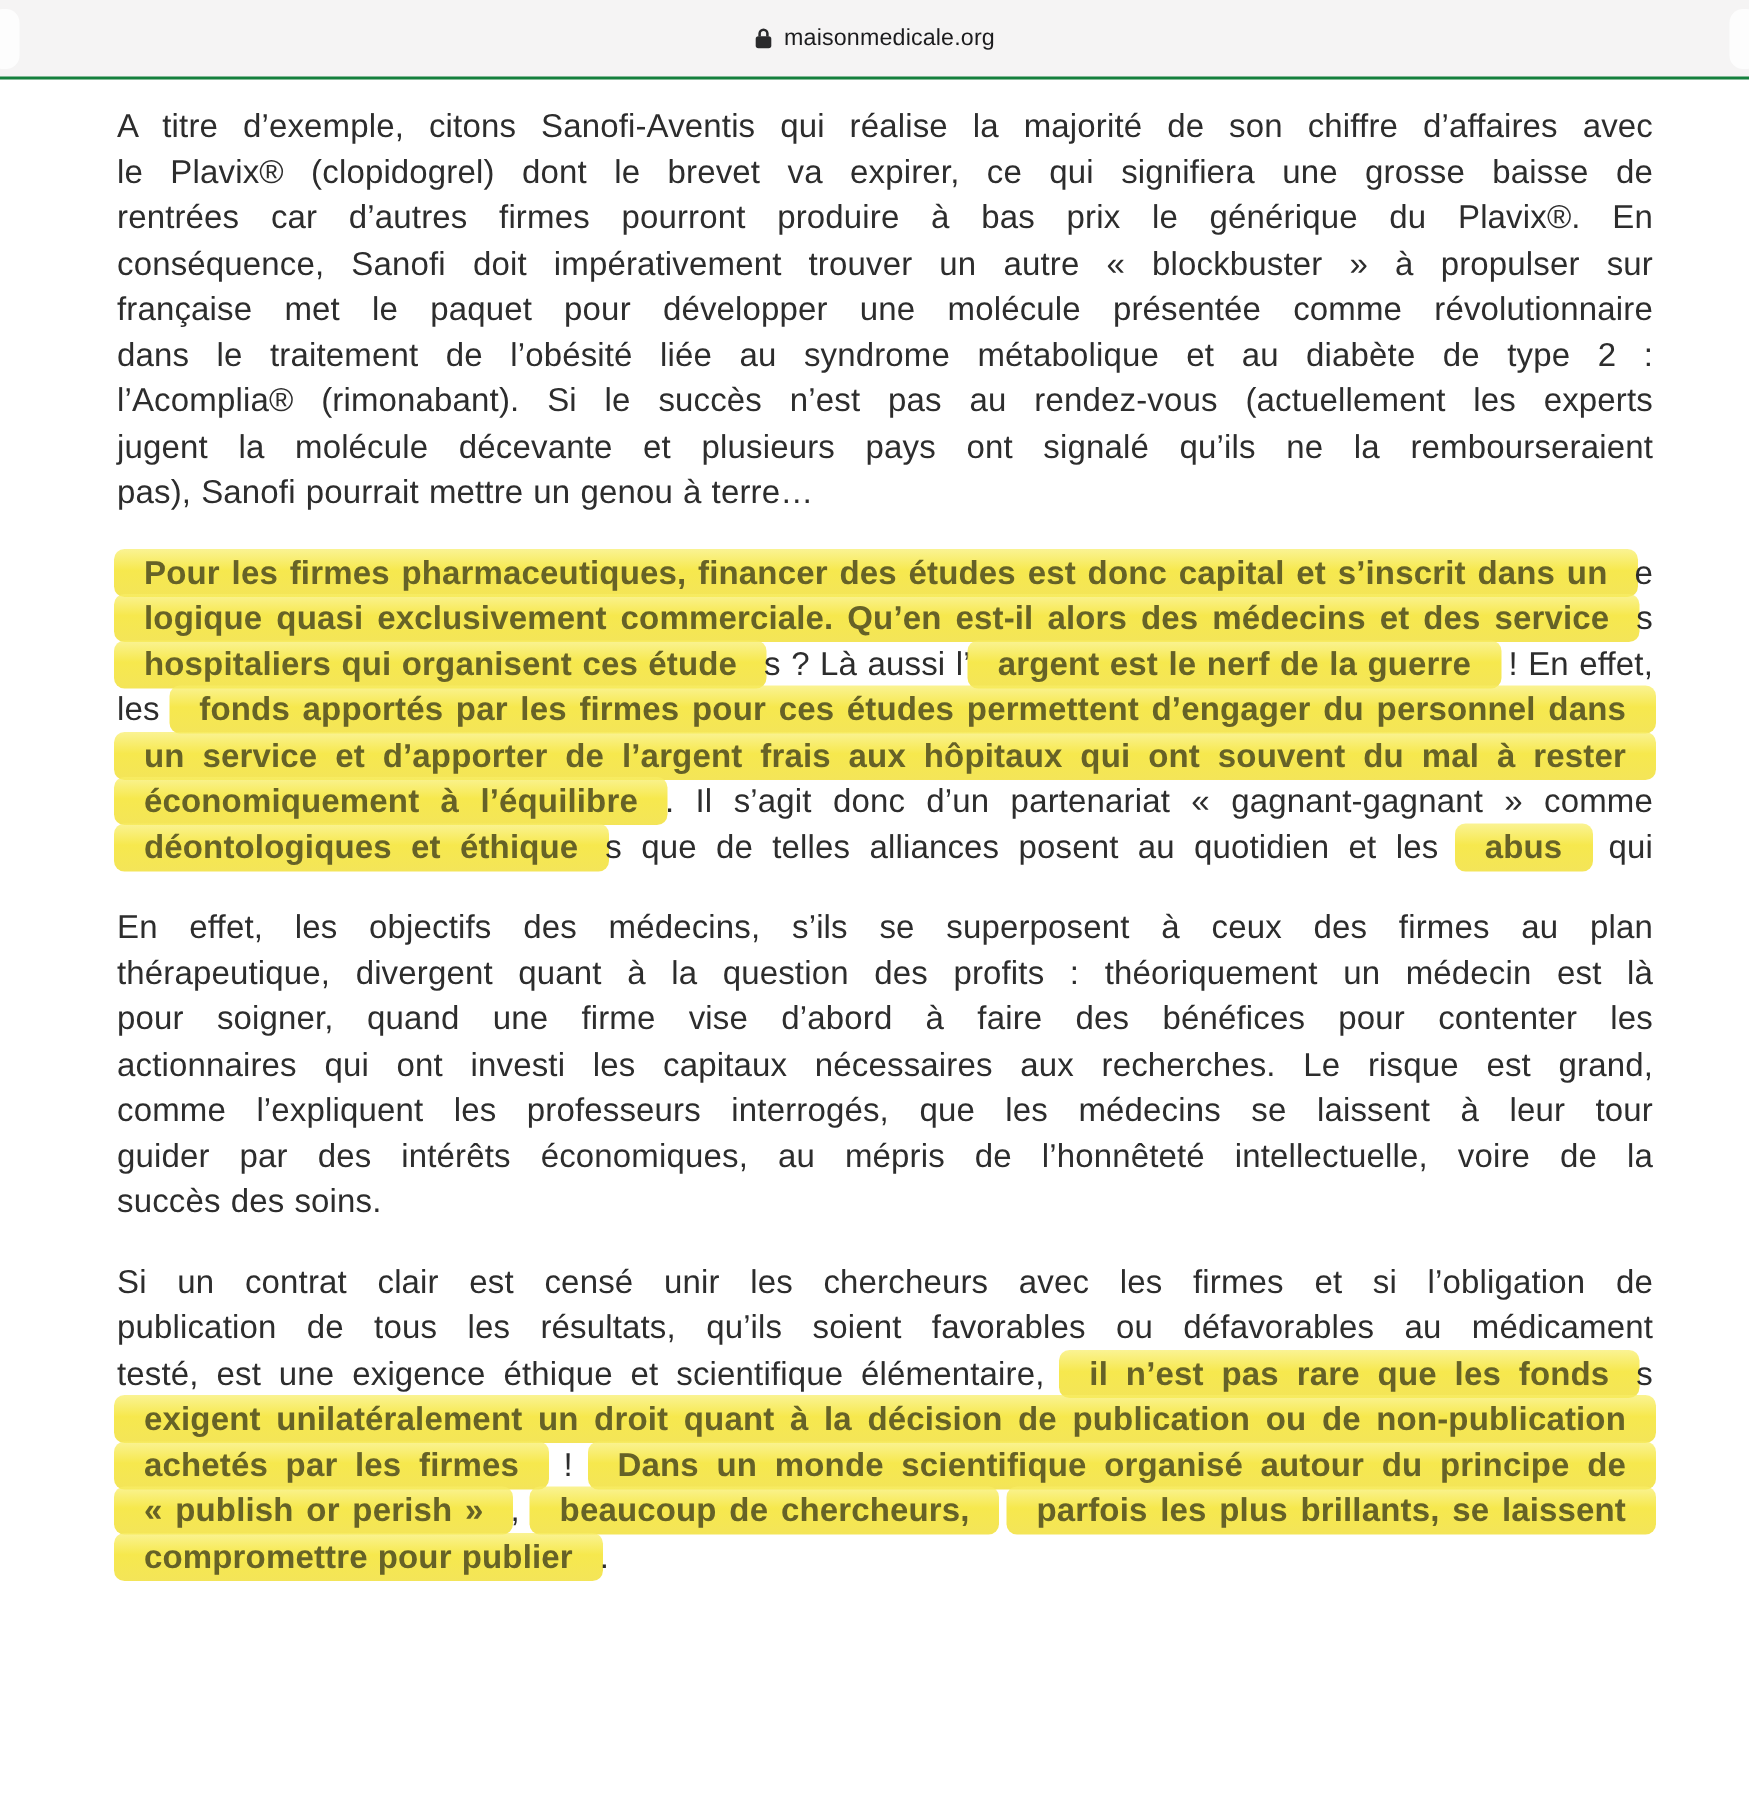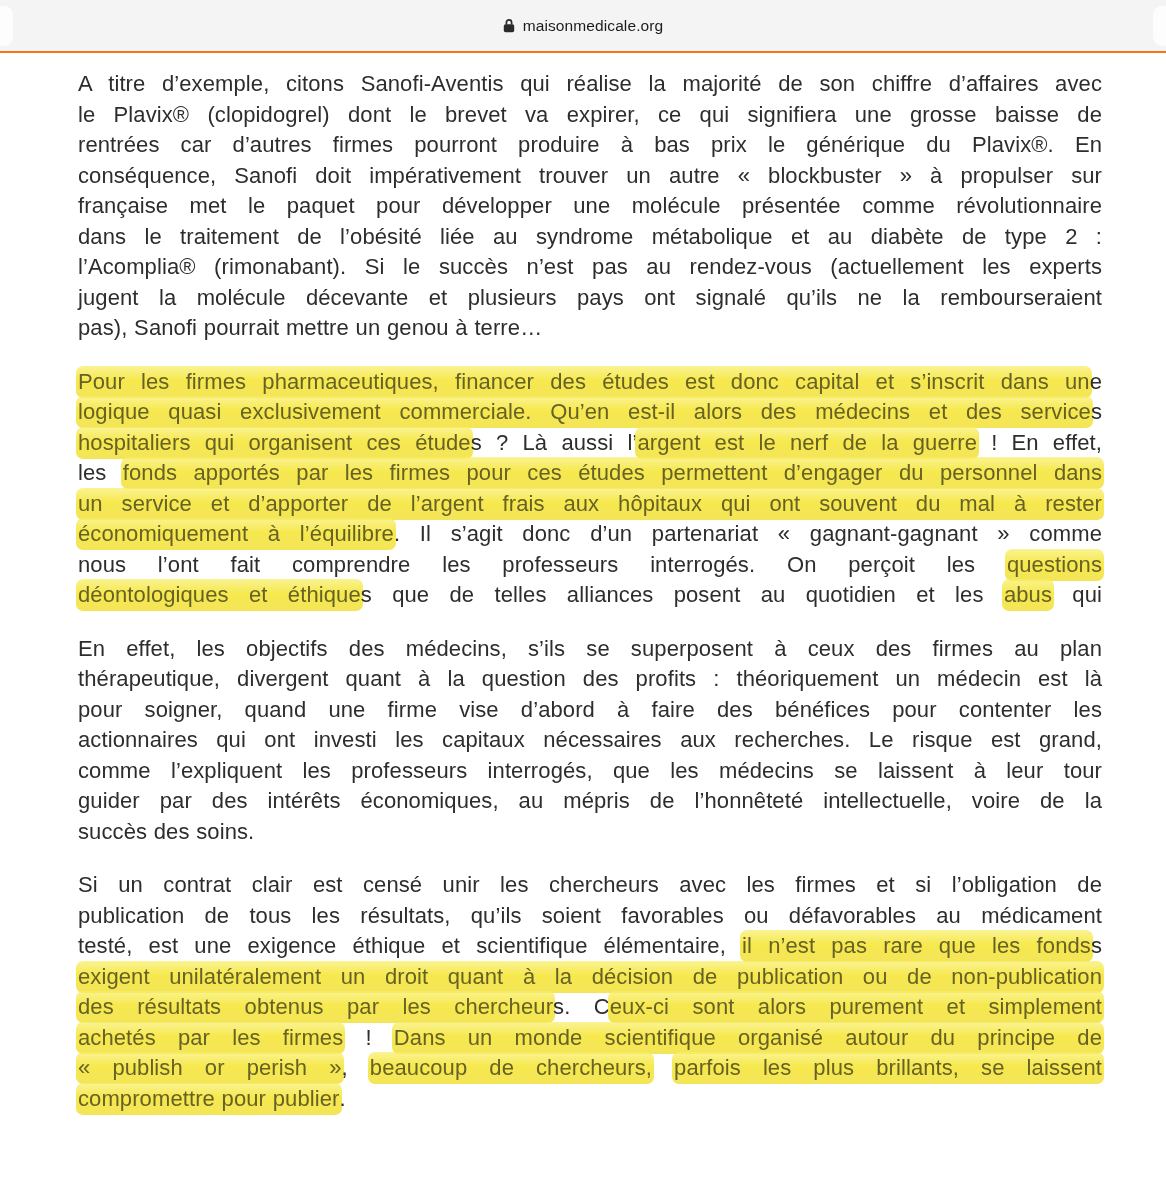--- a/index.html
+++ b/index.html
@@ -8,21 +8,21 @@
     width: 1166px; min-height: 1200px;
     font-family: "Liberation Sans", sans-serif;
     -webkit-font-smoothing: antialiased;
   }
 
   
   .toolbar {
     position: relative;
     height: 53px;
     background: #f5f4f4;
-    border-bottom: 2px solid #f97316;
+    border-bottom: 2px solid #15803d;
     display: flex; align-items: center; justify-content: center;
   }
   .tab-fragment {
     position: absolute; top: 6px; width: 20px; height: 40px;
     background: #fdfdfd; border-radius: 9px;
   }
   .tab-fragment.left  { left: -7px; }
   .tab-fragment.right { right: -7px; }
   .address-bar {
     display: flex; align-items: center; gap: 8px;
@@ -51,25 +51,26 @@
     text-align: left;
     text-align-last: left;
     -moz-text-align-last: left;
   }
   mark.hl {
     background: linear-gradient(to bottom,
       rgba(248,238,102,0.70),
       rgba(246,231,68,0.95) 45%,
       rgba(241,223,52,0.82));
     color: #666227;
-    padding: 3px 2px 4px;
+    padding: 3px 20px 4px;
     margin: 0 -2px;
     border-radius: 7px;
     -webkit-box-decoration-break: clone;
     box-decoration-break: clone;
+    font-weight: bold;
   }
 </style>
 </head>
 <body>
 
 <header class="toolbar">
   <div class="tab-fragment left"></div>
   <div class="address-bar">
     <span class="lock-icon">
       <svg width="12" height="15" viewBox="0 0 12 15" aria-hidden="true">
@@ -95,36 +96,34 @@
         <div class="line">jugent la molécule décevante et plusieurs pays ont signalé qu’ils ne la rembourseraient</div>
         <div class="line last">pas), Sanofi pourrait mettre un genou à terre…</div>
       </div>
       <div class="para">
         <div class="line"><mark class="hl">Pour les firmes pharmaceutiques, financer des études est donc capital et s’inscrit dans un</mark>e</div>
         <div class="line"><mark class="hl">logique quasi exclusivement commerciale. Qu’en est-il alors des médecins et des service</mark>s</div>
         <div class="line"><mark class="hl">hospitaliers qui organisent ces étude</mark>s ? Là aussi l’<mark class="hl">argent est le nerf de la guerre</mark> ! En effet,</div>
         <div class="line">les <mark class="hl">fonds apportés par les firmes pour ces études permettent d’engager du personnel dans</mark></div>
         <div class="line"><mark class="hl">un service et d’apporter de l’argent frais aux hôpitaux qui ont souvent du mal à rester</mark></div>
         <div class="line"><mark class="hl">économiquement à l’équilibre</mark>. Il s’agit donc d’un partenariat « gagnant-gagnant » comme</div>
-        <div class="line">nous l’ont fait comprendre les professeurs interrogés. On perçoit les <mark class="hl">questions</mark></div>
         <div class="line"><mark class="hl">déontologiques et éthique</mark>s que de telles alliances posent au quotidien et les <mark class="hl">abus</mark> qui</div>
       </div>
       <div class="para">
         <div class="line">En effet, les objectifs des médecins, s’ils se superposent à ceux des firmes au plan</div>
         <div class="line">thérapeutique, divergent quant à la question des profits : théoriquement un médecin est là</div>
         <div class="line">pour soigner, quand une firme vise d’abord à faire des bénéfices pour contenter les</div>
         <div class="line">actionnaires qui ont investi les capitaux nécessaires aux recherches. Le risque est grand,</div>
         <div class="line">comme l’expliquent les professeurs interrogés, que les médecins se laissent à leur tour</div>
         <div class="line">guider par des intérêts économiques, au mépris de l’honnêteté intellectuelle, voire de la</div>
         <div class="line last">succès des soins.</div>
       </div>
       <div class="para">
         <div class="line">Si un contrat clair est censé unir les chercheurs avec les firmes et si l’obligation de</div>
         <div class="line">publication de tous les résultats, qu’ils soient favorables ou défavorables au médicament</div>
         <div class="line">testé, est une exigence éthique et scientifique élémentaire, <mark class="hl">il n’est pas rare que les fonds</mark>s</div>
         <div class="line"><mark class="hl">exigent unilatéralement un droit quant à la décision de publication ou de non-publication</mark></div>
-        <div class="line"><mark class="hl">des résultats obtenus par les chercheur</mark>s. C<mark class="hl">eux-ci sont alors purement et simplement</mark></div>
         <div class="line"><mark class="hl">achetés par les firmes</mark> ! <mark class="hl">Dans un monde scientifique organisé autour du principe de</mark></div>
         <div class="line"><mark class="hl">« publish or perish »</mark>, <mark class="hl">beaucoup de chercheurs,</mark> <mark class="hl">parfois les plus brillants, se laissent</mark></div>
         <div class="line last"><mark class="hl">compromettre pour publier</mark>.</div>
       </div>
     </div>
 </main>
 
 </body></html>

